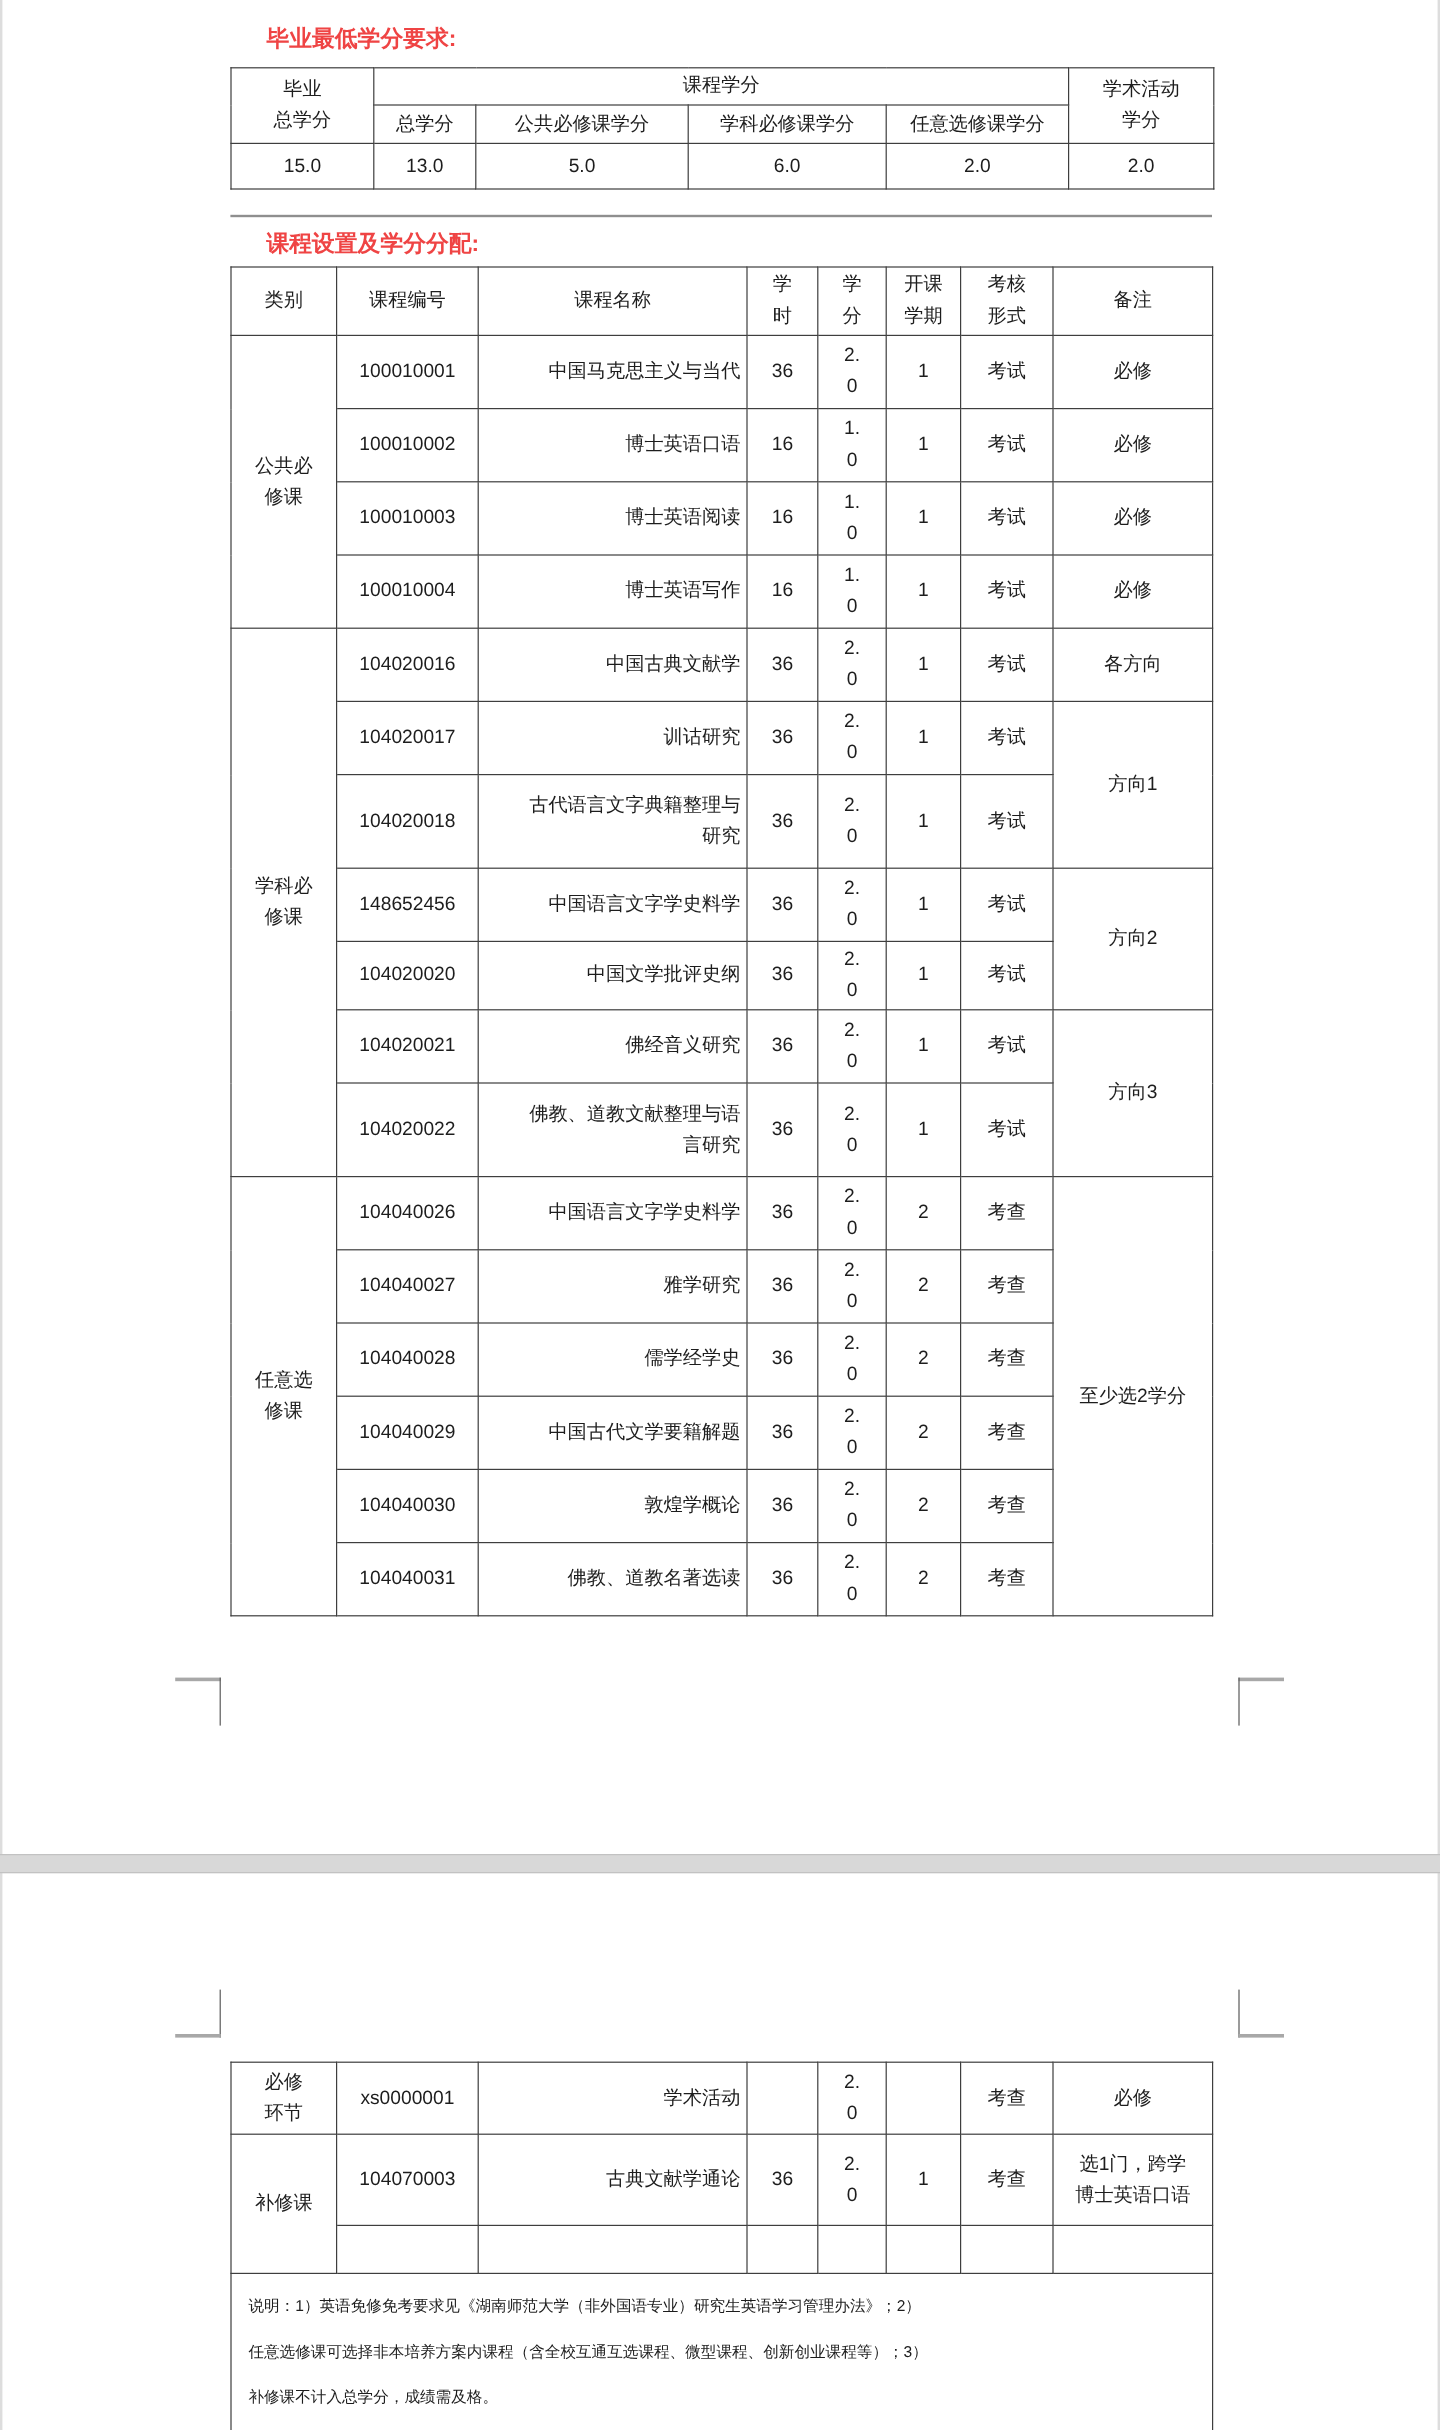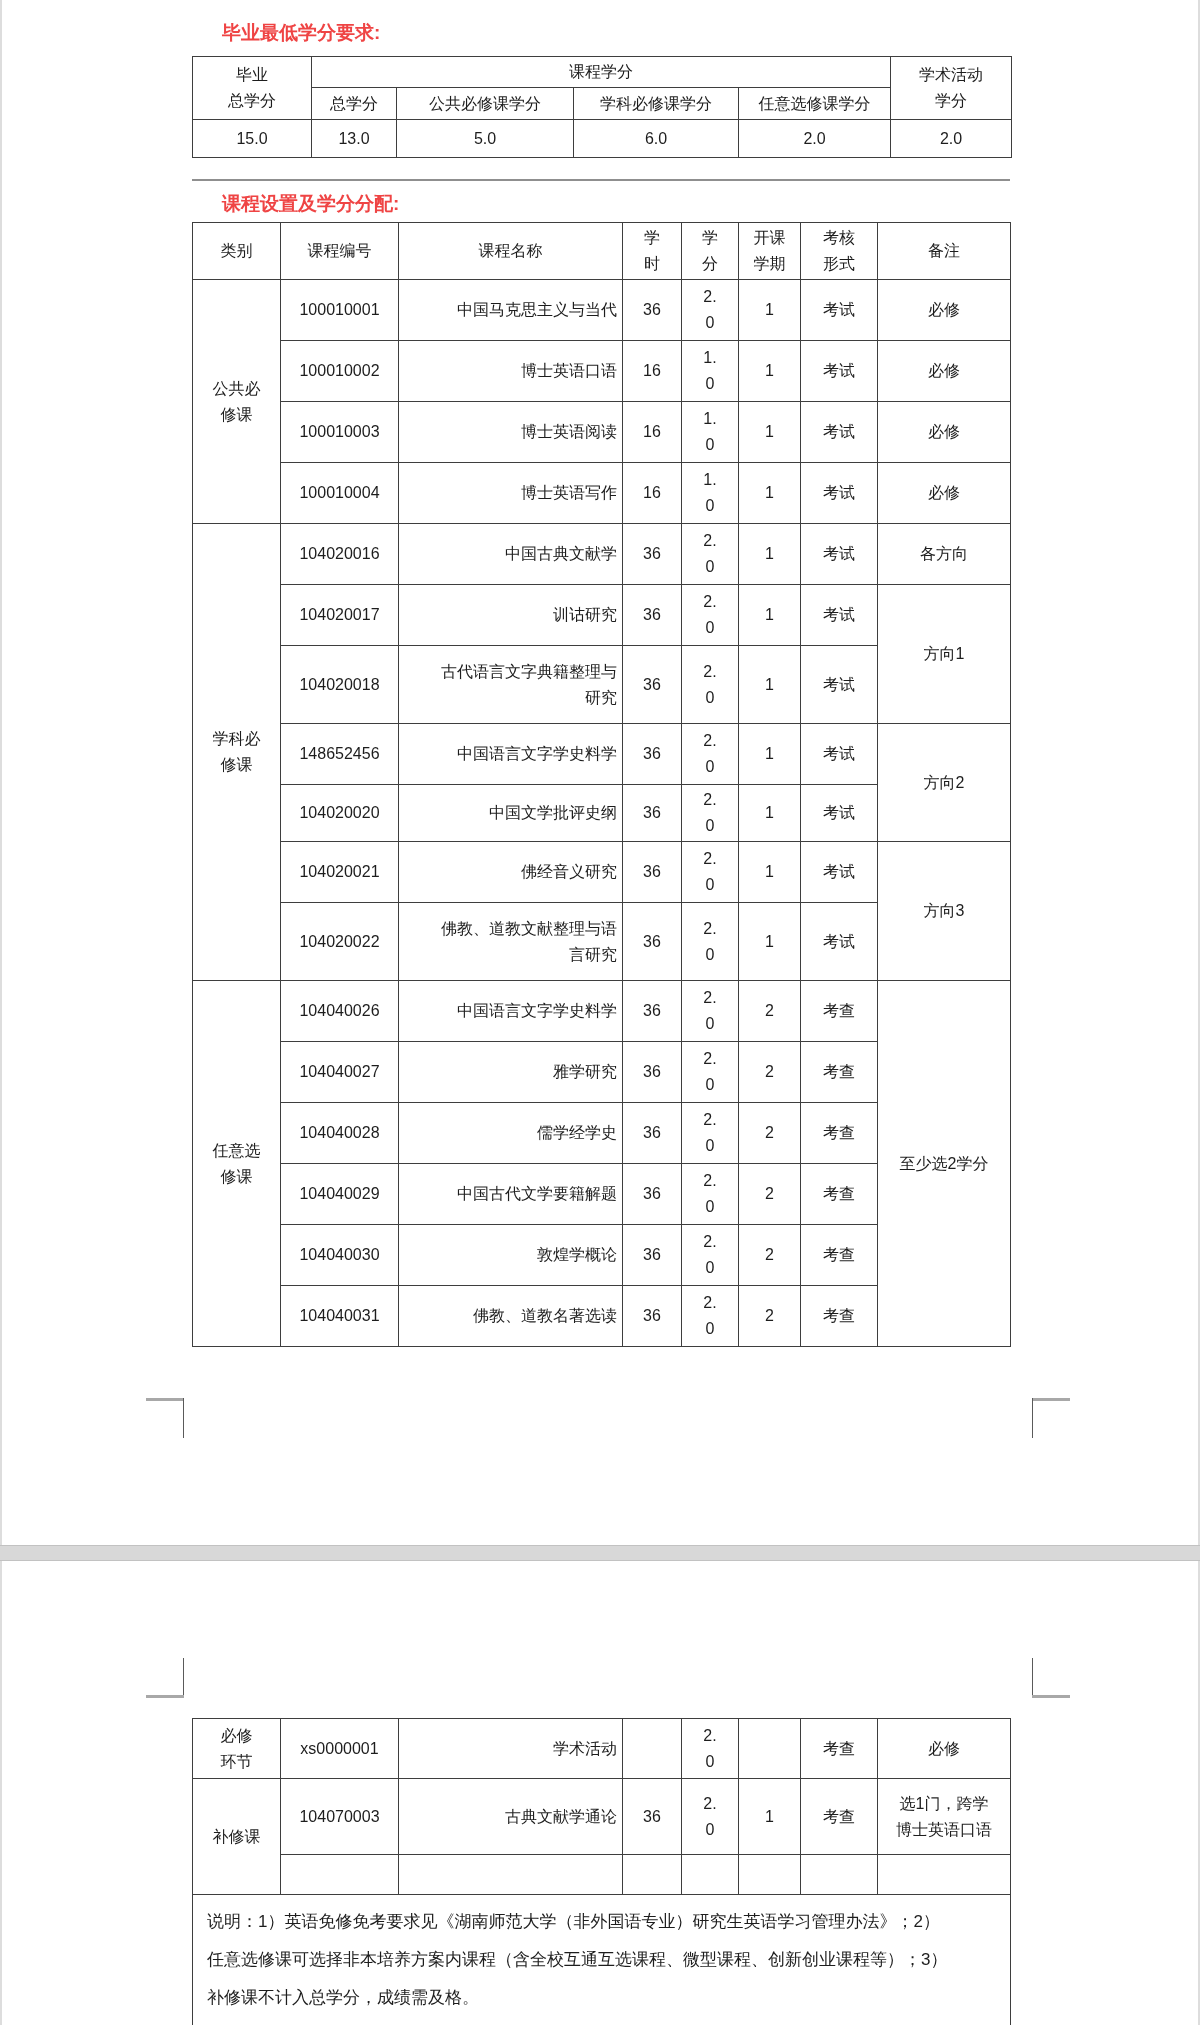--- a/index.html
+++ b/index.html
@@ -20,21 +20,21 @@
   td { border:1px solid #3e3e3e; font-size:16px; line-height:26px; text-align:center;
        vertical-align:middle; padding:2px 5px; white-space:pre-line; overflow:hidden; }
   .name-cell { text-align:right; padding-left:12px; }
   .credits-box { display:inline-block; width:22px; word-break:break-all; text-align:center; }
 
   .page-band { position:absolute; left:0; width:1200px; height:14px; background:#d8d8d8;
                border-top:1px solid #c2c2c2; border-bottom:1px solid #c2c2c2; }
   .mark-bar { position:absolute; height:3px; width:38px; background:#a8a8a8; }
   .mark-v   { position:absolute; width:1px; height:40px; background:#5a5a5a; }
 
-  .notes-cell { text-align:left; padding:8px 14px; font-size:17px; line-height:38px; }
+  .notes-cell { text-align:left; padding:8px 14px; font-size:13px; line-height:38px; }
 </style>
 </head>
 <body>
 
 <div class="canvas">
 
   <div class="edge-line edge-left"></div>
   <div class="edge-line edge-right"></div>
 
   <div class="doc-title" style="left:222px; top:20px;">毕业最低学分要求:</div>

